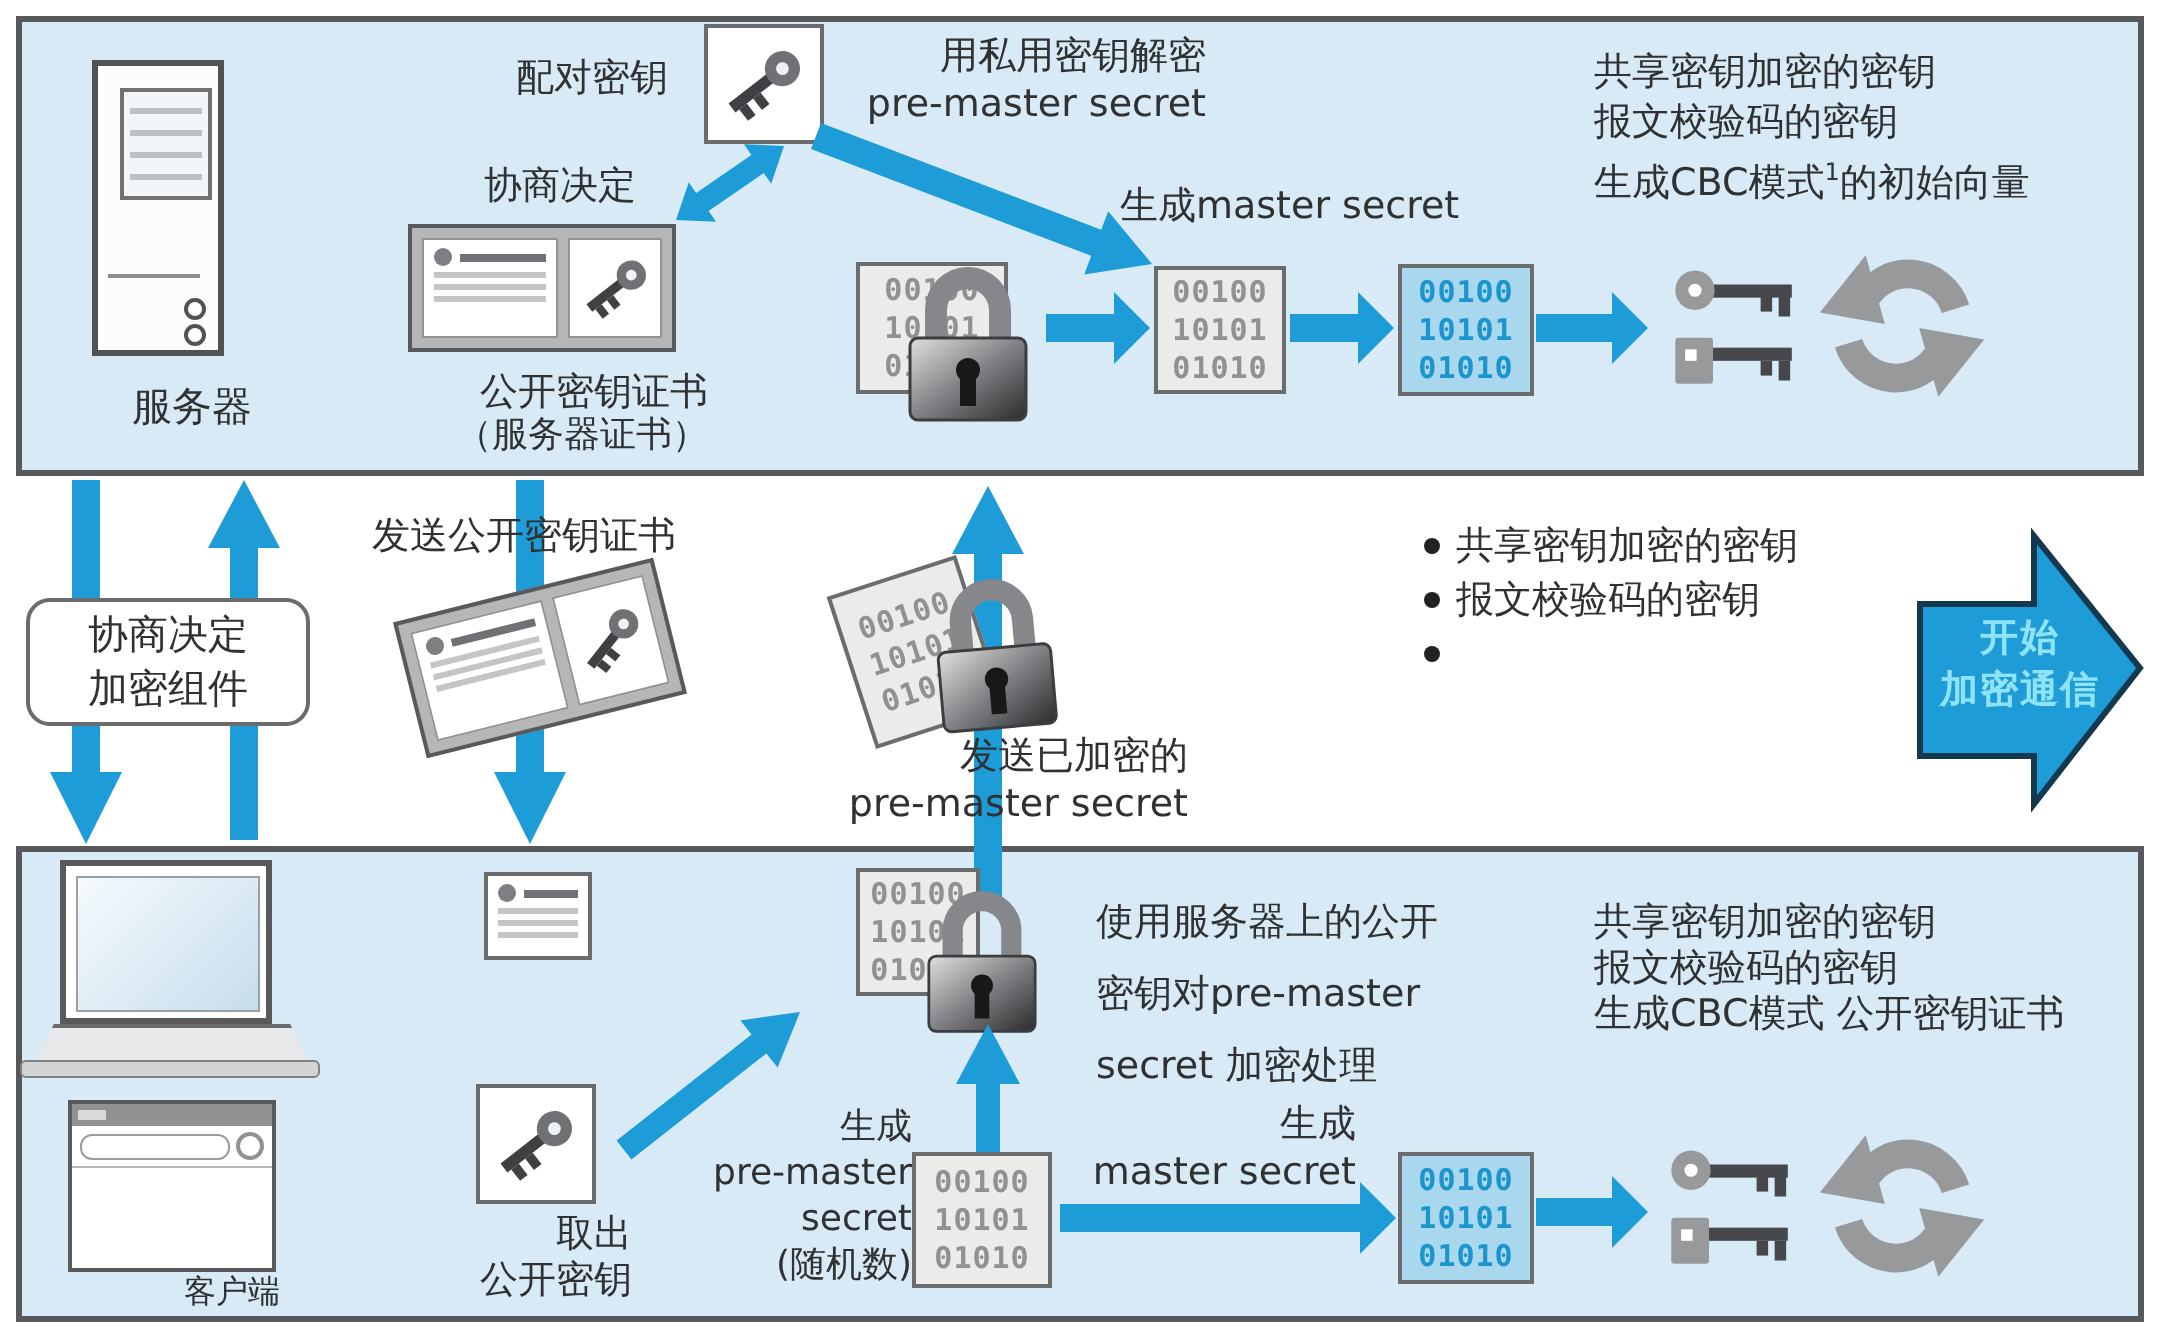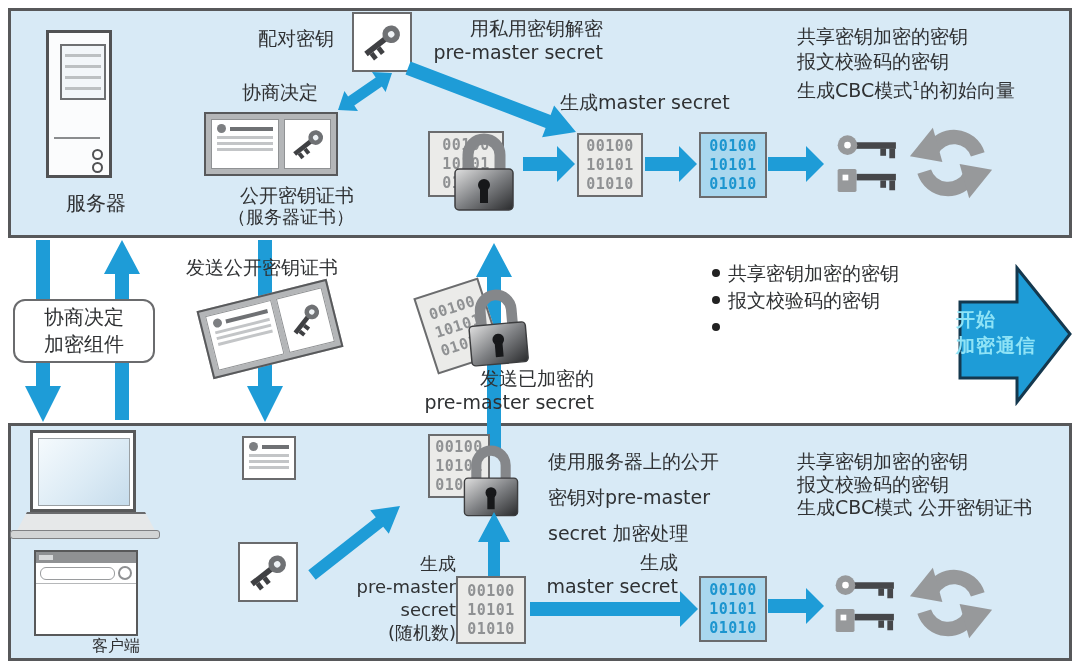--- a/index.html
+++ b/index.html
@@ -52,21 +52,21 @@
             clip-path:polygon(9% 0,91% 0,100% 100%,0 100%);}
   .lap-bar{position:absolute;background:#d2d4d5;border:1px solid #808184;border-radius:3px;}
   
   .browser{position:absolute;background:#fff;border:2px solid #58595a;display:flex;flex-direction:column;}
   .br-title{height:11px;background:#8f9193;display:flex;align-items:center;padding:0 3px;}
   .br-title i{width:14px;height:5px;background:#d7d9da;display:block;}
   .br-tool{height:20px;border-bottom:1px solid #b6b8ba;display:flex;align-items:center;padding:0 4px;gap:3px;}
   .br-input{flex:1;height:11px;border:1px solid #9a9c9e;border-radius:6px;background:#fff;}
   .br-mag{width:10px;height:10px;border:2px solid #8f9193;border-radius:50%;flex:none;}
   .br-body{flex:1;background:#fff;}
-  .startlabel{position:absolute;text-align:left;font-weight:bold;color:#8fe3f6;font-size:19px;line-height:26px;white-space:pre-line;letter-spacing:1px;}
+  .startlabel{position:absolute;text-align:center;font-weight:bold;color:#8fe3f6;font-size:19px;line-height:26px;white-space:pre-line;letter-spacing:1px;}
 </style>
 </head>
 <body>
 
 <div id="stage">
 
   <svg width="0" height="0" style="position:absolute" aria-hidden="true">
     <defs>
       <linearGradient id="lockg" x1="0" y1="0" x2="1" y2="1">
         <stop offset="0" stop-color="#e0e0e0"></stop>
@@ -297,20 +297,22 @@
     <span class="cert-line"></span>
       <span class="cert-line"></span>
       <span class="cert-line"></span>
   </div>
 
   <div class="iconbox" style="left:238px;top:542px;width:56px;height:56px;">
     <svg width="48" height="48" viewBox="0 0 60 60">
         <use href="#keyGlyph"></use>
       </svg>
   </div>
+  <div class="txt center" style="left:220px;top:606px;width:96px;font-size:19px;line-height:23px;">取出
+公开密钥</div>
 
   <svg class="arrow" style="left:305px;top:498px;" width="105" height="85">
     <polygon points="10.7,81.7 78.2,28.7 83.8,35.8 95,8 65.2,12.2 70.8,19.3 3.3,72.3"></polygon>
     </svg>
   <div class="txt center" style="left:336px;top:552px;width:120px;font-size:18px;line-height:23px;">生成
 pre-master
 secret
 (随机数)</div>
 
   <div class="bin gray" style="left:428px;top:434px;width:58px;height:60px;">

